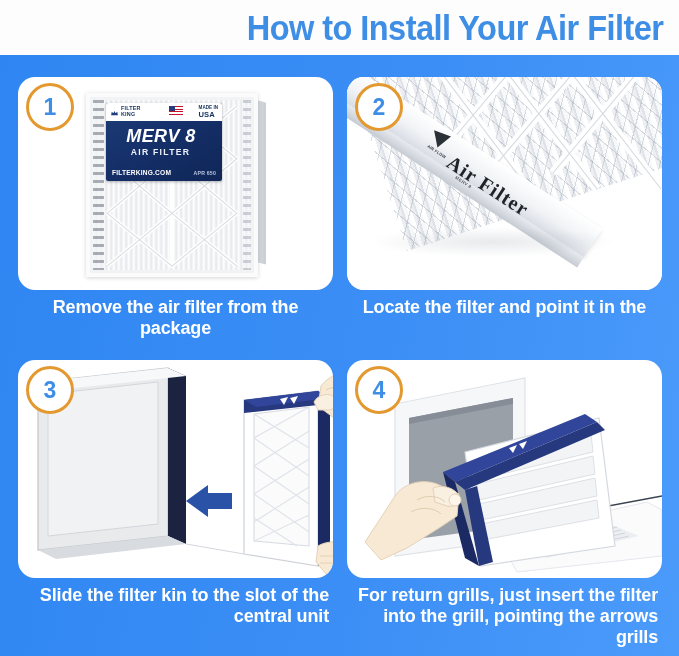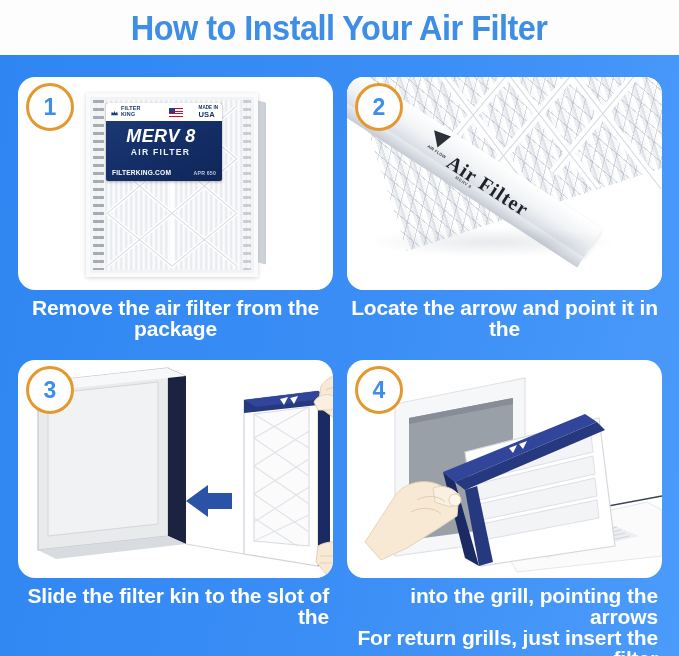--- a/index.html
+++ b/index.html
@@ -6,21 +6,21 @@
   body{
     width:679px;height:656px;overflow:hidden;
     font-family:"Liberation Sans","DejaVu Sans",sans-serif;
     background:#ffffff;
   }
   .poster{position:relative;width:679px;height:656px;overflow:hidden;background:#ffffff;}
 
   
   .title-band{
     position:absolute;left:0;top:0;width:679px;height:55px;
-    background:#fdfdfd;display:flex;align-items:center;justify-content:center;
+    background:#fdfdfd;display:flex;align-items:center;justify-content:flex-end;
   }
   .title{
     font-size:35px;font-weight:bold;color:#3f8ee6;
     letter-spacing:-0.6px;transform:scaleX(.93);
     white-space:nowrap;line-height:1;
   }
 
   
   .body-bg{
     position:absolute;left:0;top:55px;width:679px;height:601px;
@@ -43,21 +43,21 @@
 
   .badge{
     position:absolute;left:8px;top:6px;width:42px;height:42px;border-radius:50%;
     background:#ffffff;border:3px solid #e3992f;
     display:flex;align-items:center;justify-content:center;
     font-size:23px;font-weight:bold;color:#3f8ee6;z-index:9;line-height:1;
   }
 
   .caption{
     position:absolute;left:0;right:0;top:220px;
-    text-align:center;color:#ffffff;font-size:21px;font-weight:bold;
+    text-align:center;color:#ffffff;font-size:18px;font-weight:bold;
     line-height:21px;letter-spacing:-.15px;padding:0 4px;
   }
   .p3 .caption,.p4 .caption{top:225px;text-align:right;}
 
   .art{position:absolute;inset:0;}
 
   
   .filter-photo{
     position:absolute;left:68px;top:16px;width:180px;height:176px;
   }
@@ -98,21 +98,21 @@
     position:absolute;left:0;top:0;width:116px;height:18px;background:#ffffff;
     display:flex;align-items:center;justify-content:space-between;padding:0 4px;
     box-sizing:border-box;
   }
   .brand{display:flex;align-items:center;gap:2px;}
   .brand-crown{width:9px;height:9px;color:#1d3e7c;}
   .brand-txt{
     font-size:5.4px;font-weight:bold;color:#12305f;line-height:5.6px;
     letter-spacing:.2px;text-align:left;
   }
-  .madein{display:flex;align-items:center;gap:16px;}
+  .madein{display:flex;align-items:flex-start;gap:16px;}
   .flag{
     width:14px;height:9px;
     background:
       linear-gradient(180deg,#c8102e 0 14%,#fff 14% 28%,#c8102e 28% 43%,
       #fff 43% 57%,#c8102e 57% 71%,#fff 71% 86%,#c8102e 86% 100%);
     position:relative;
   }
   .flag::after{content:"";position:absolute;left:0;top:0;width:6px;height:5px;background:#2a3b7d;}
   .mi-txt{font-size:4.6px;font-weight:bold;color:#12305f;line-height:4.8px;text-align:left;}
   .mi-usa{font-size:7.6px;font-weight:bold;color:#12305f;line-height:7.8px;}
@@ -303,21 +303,21 @@
             <div class="cp-text">Air Filter</div>
             <div class="cp-text2">MERV 8</div>
             <div class="cp-shadow"></div>
           </div>
         </div>
 
         <div class="badge">2</div>
       </div>
 
       <div class="caption">
-        <span class="cap-line">Locate the arrow and point it in the</span>
+        <span class="cap-line">Locate the filter and point it in the</span>
       </div>
     </div>
 
     <div class="panel p3">
       <div class="card">
 
         <div class="art">
           <svg class="ill" viewBox="0 0 315 218" preserveAspectRatio="none">
 
             <g>
@@ -372,20 +372,21 @@
 
             <path d="M168 184 L226 194" stroke="#d3d7dd" stroke-width="1" fill="none"></path>
           </svg>
         </div>
 
         <div class="badge">3</div>
       </div>
 
       <div class="caption">
         <span class="cap-line">Slide the filter kin to the slot of the</span>
+        <span class="cap-line">central unit</span>
       </div>
     </div>
 
     <div class="panel p4">
       <div class="card">
 
         <div class="art">
           <svg class="ill" viewBox="0 0 315 218" preserveAspectRatio="none">
 
             <g>
@@ -434,20 +435,20 @@
               <path d="M64 152 C74 146, 88 148, 94 154" fill="none" stroke="#e0cdb1" stroke-width="1"></path>
               <circle cx="108" cy="140" r="6" fill="#fdf6ea" stroke="#e3d2b8" stroke-width="1"></circle>
             </g>
           </svg>
         </div>
 
         <div class="badge">4</div>
       </div>
 
       <div class="caption">
+        <span class="cap-line">For return grills, just insert the filter</span>
         <span class="cap-line">into the grill, pointing the arrows</span>
-        <span class="cap-line">For return grills, just insert the filter</span>
         <span class="cap-line">grills</span>
       </div>
     </div>
 
   </div>
 </div>
 
 </body></html>

